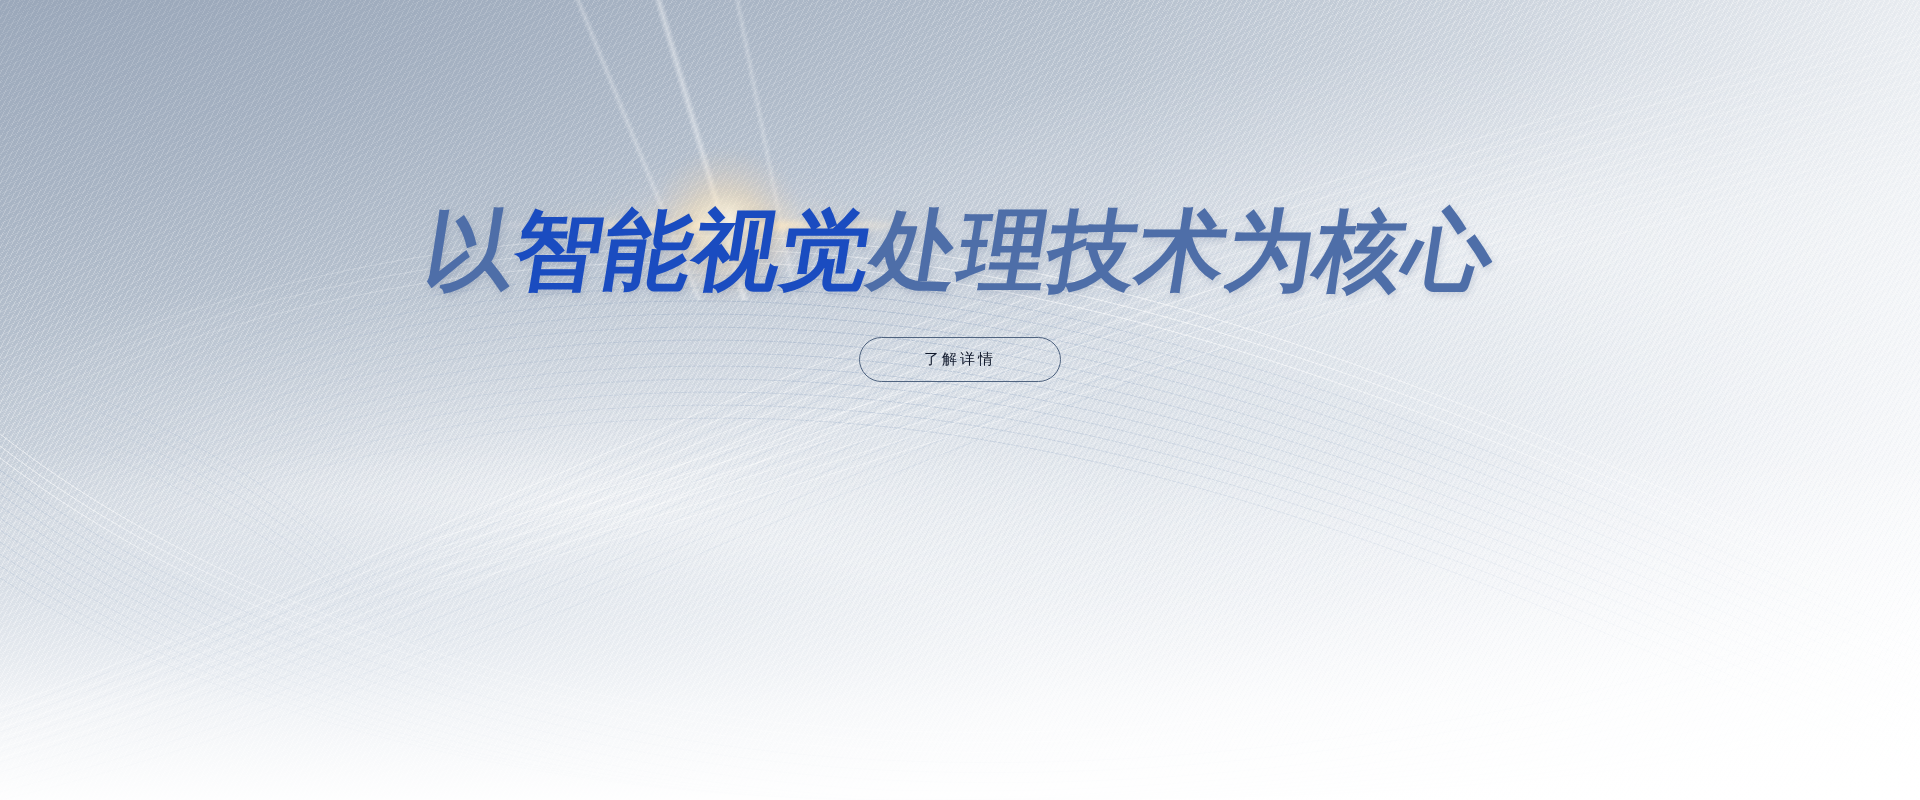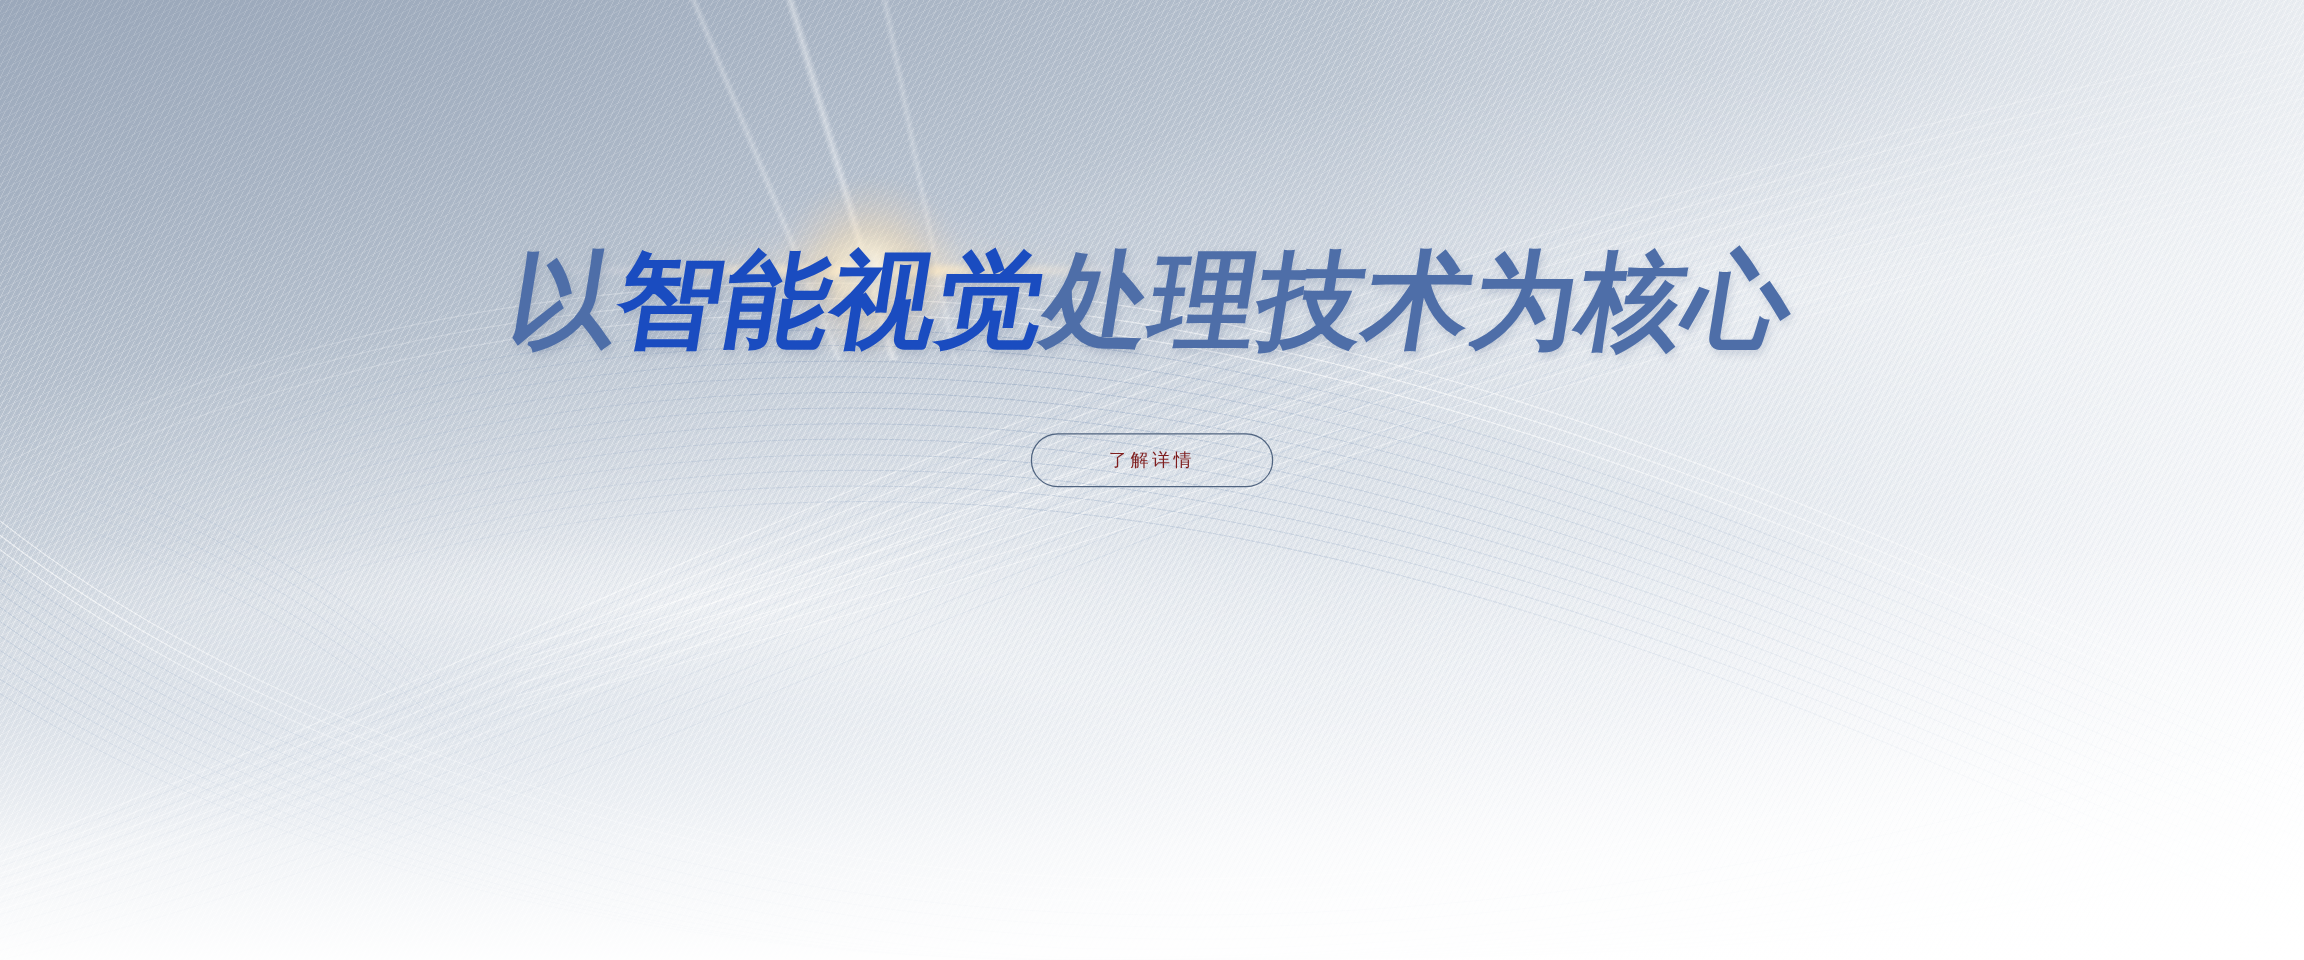--- a/index.html
+++ b/index.html
@@ -194,27 +194,27 @@
     font-size:23px;
     letter-spacing:2.2px;
     color:#5c7390;
     white-space:nowrap;
     font-family:"DejaVu Sans", "Liberation Sans", sans-serif;
     text-shadow:0 1px 2px rgba(255,255,255,0.45);
     user-select:none;
   }
 
   #cta {
-    margin-top:64px;
+    margin-top:40px;
     width:202px; height:45px;
     display:flex; align-items:center; justify-content:center;
     border:1.5px solid #4f637f;
     border-radius:23px;
     background:transparent;
-    color:#7f1d1d;
+    color:#0f172a;
     font-size:15px;
     letter-spacing:3px;
     cursor:pointer;
     font-family:"DejaVu Sans", "Liberation Sans", sans-serif;
   }
 </style>
 </head>
 <body>
 
 <div id="stage">

